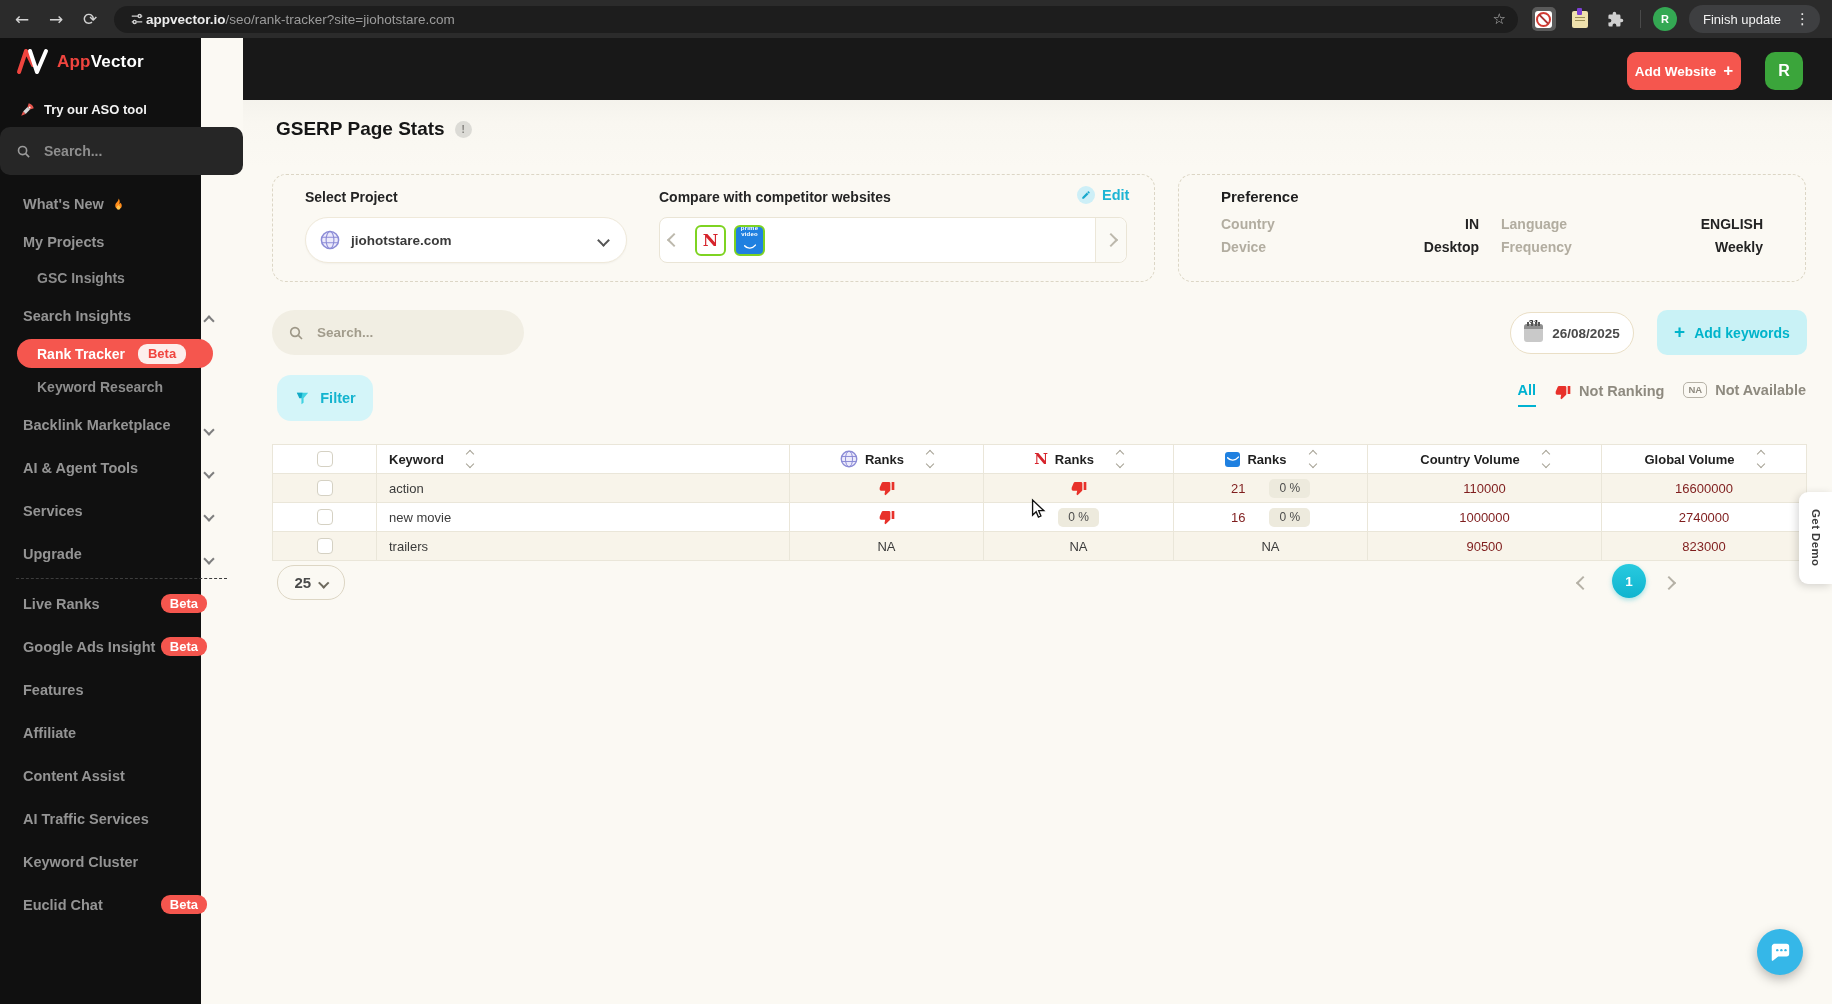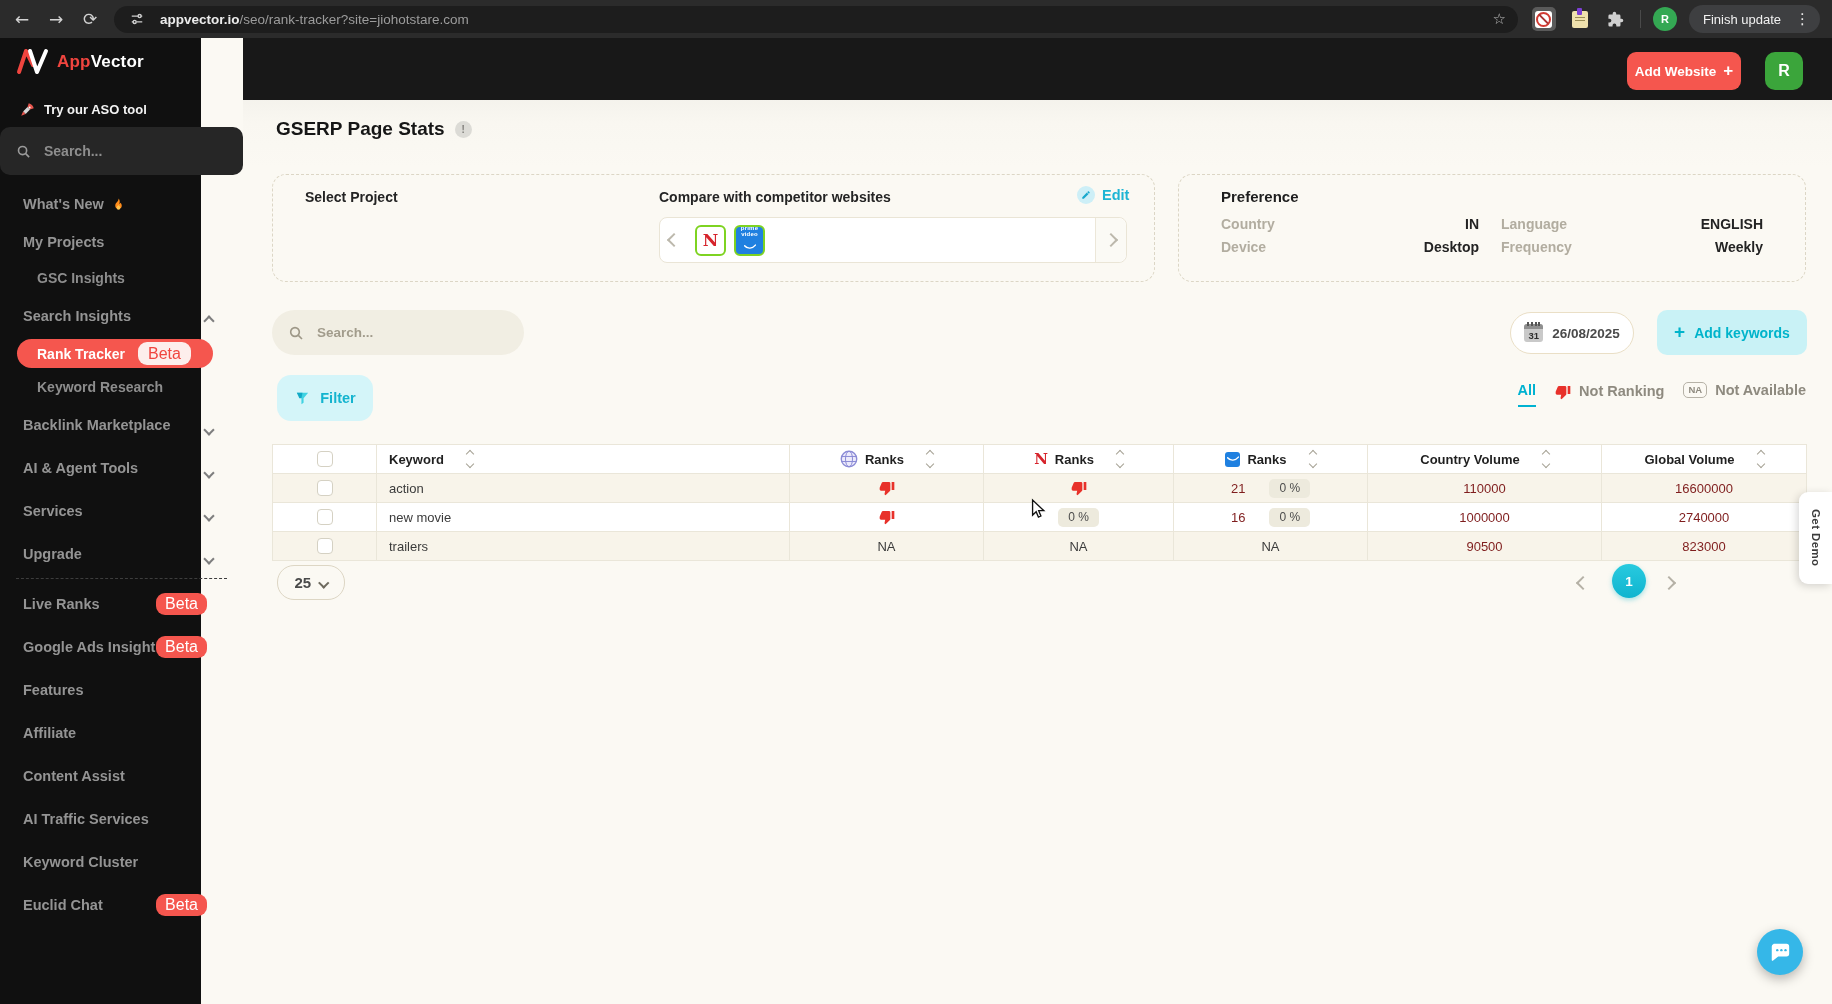--- a/index.html
+++ b/index.html
@@ -12,21 +12,21 @@
   .chev.up{transform:rotate(-135deg)}
   .chev.left{transform:rotate(135deg)}
   .chev.right{transform:rotate(-45deg)}
   .chev.sm{width:5px;height:5px;border-width:0 1.6px 1.6px 0}
 
   
   #chrome{position:absolute;left:0;top:0;width:1832px;height:38px;background:#2b2b2b;
           display:flex;align-items:center;padding:0 12px;box-sizing:border-box;gap:14px}
   .nav-ic{color:#d2d2d2;font-size:17px;line-height:1;width:20px;text-align:center;font-family:"DejaVu Sans",sans-serif}
   #url-pill{position:relative;flex:1;height:27px;background:#1d1d1d;border-radius:14px;
-            display:flex;align-items:center;padding:0 16px;gap:16px;min-width:0}
+            display:flex;align-items:center;padding:0 16px;gap:2px;min-width:0}
   #url-text{font-size:13.5px;color:#9c9c9c;white-space:nowrap;overflow:hidden}
   #url-text b{color:#ececec;font-weight:700}
   .star{position:absolute;right:12px;color:#b9b9b9;font-size:15px}
   .chrome-right{display:flex;align-items:center;gap:12px}
   .ext-chip{width:24px;height:24px;border-radius:5px;display:flex;align-items:center;justify-content:center}
   .ext-chip.sel{background:#5a5a5a}
   .abp{width:17px;height:17px;border-radius:3px;background:#fff;display:flex;align-items:center;justify-content:center;position:relative}
   .abp i{width:11px;height:11px;border:2px solid #d23b33;border-radius:50%;position:relative;display:block}
   .abp i::after{content:"";position:absolute;left:-1px;top:4px;width:13px;height:2px;background:#a33;transform:rotate(45deg)}
   .ext2{width:16px;height:17px;background:#efe1ad;border-radius:2px;position:relative}
@@ -52,21 +52,21 @@
                      font-family:inherit}
   .side-search input::placeholder{color:#8e8e8e}
   #side-items{position:absolute;left:0;top:147px;width:243px}
   .s-item{position:relative;display:flex;align-items:center;height:43px;padding-left:23px;
           color:#949494;font-size:14.5px;font-weight:600;cursor:pointer}
   .s-item.compact{height:38px}
   .s-item.sub{height:33px;padding-left:37px;font-size:14px;color:#8d8d8d}
   .s-item.active{padding-left:0}
   .active-pill{display:flex;align-items:center;width:196px;height:29px;margin-left:17px;background:#f5564e;
                border-radius:14.5px;padding-left:20px;box-sizing:border-box;color:#fff;font-weight:700;font-size:14px}
-  .beta{margin-left:auto;margin-right:36px;background:#f5564e;color:#fff;font-size:16px;font-weight:400;
+  .beta{margin-left:auto;margin-right:36px;background:#f5564e;color:#fff;font-size:13px;font-weight:700;
         padding:3px 9px;border-radius:9px;line-height:1}
   .beta.light{margin:0 0 0 13px;background:#fdeeec;color:#f0453f;padding:3.5px 10px}
   .s-item .chev-wrap{position:absolute;right:30px;top:50%;margin-top:-4px}
   .s-item .chev{border-color:#7e7e7e;width:6px;height:6px}
   .side-div{border:none;border-top:1px dashed #3d3d3d;margin:3px 16px}
   .flame{margin-left:8px;display:inline-flex}
 
   
   #main{position:absolute;left:243px;top:38px;width:1589px;height:966px;
         background:linear-gradient(180deg,#e9e7e0 0px,#f9f7f1 85px,#fbf9f3 130px)}
@@ -118,21 +118,21 @@
 
   .kw-search{position:absolute;left:29px;top:272px;width:252px;height:45px;background:#f1eee3;border-radius:23px;
              display:flex;align-items:center;gap:11px;padding:0 16px;box-sizing:border-box}
   .kw-search input{flex:1;background:transparent;border:0;outline:none;font-size:13.5px;color:#6b6657;font-family:inherit;font-weight:600}
   .kw-search input::placeholder{color:#a29c8c}
 
   .date-pick{position:absolute;left:1267px;top:274px;width:124px;height:42px;background:#fff;border:1px solid #ead fae;
              border:1px solid #eadfc6;border-radius:21px;display:flex;align-items:center;justify-content:center;gap:9px;
              font-size:13.5px;color:#4a4a4a;font-weight:600;box-sizing:border-box;cursor:pointer}
   .cal{width:19px;height:18px;background:#c9c9c9;border-radius:3px;position:relative;display:flex;align-items:flex-end;
-       justify-content:center;font-size:9.5px;font-weight:800;color:#2e2e2e;padding-bottom:1px;box-sizing:border-box}
+       justify-content:center;font-size:9.5px;font-weight:800;color:#2e2e2e;padding-bottom:14px;box-sizing:border-box}
   .cal::before{content:"";position:absolute;left:0;top:0;width:100%;height:5px;background:#8f8f8f;border-radius:3px 3px 0 0}
   .cal::after{content:"";position:absolute;left:3px;top:-2px;width:2px;height:4px;background:#555;box-shadow:4px 0 0 #555,8px 0 0 #555,11px 0 0 #555}
 
   .add-kw{position:absolute;left:1414px;top:272px;width:150px;height:45px;background:#c9f2f6;border-radius:10px;
           display:flex;align-items:center;justify-content:center;gap:9px;color:#00b4cb;font-weight:700;font-size:14px;cursor:pointer}
   .add-kw .plus{font-size:19px;font-weight:600;margin-top:-2px}
 
   .filter-btn{position:absolute;left:34px;top:337px;width:96px;height:46px;background:#d4f5f9;border-radius:14px;
               display:flex;align-items:center;justify-content:center;gap:9px;color:#14b4cf;font-weight:700;font-size:14.5px;cursor:pointer}
 
@@ -336,20 +336,31 @@
     </div>
     <div id="app-avatar">R</div>
 
     <div class="page-title">
       <span>GSERP Page Stats</span>
       <span class="info-dot">!</span>
     </div>
 
     <section class="panel panel-project">
       <span class="lbl sel-label">Select Project</span>
+      <div class="proj-dd">
+        <span style="display:inline-flex">
+          <svg width="20" height="20" viewBox="0 0 20 20">
+              <circle cx="10" cy="10" r="8.6" fill="#eceafb" stroke="#8b8bd6" stroke-width="1.5"></circle>
+              <ellipse cx="10" cy="10" rx="3.9" ry="8.6" fill="none" stroke="#8b8bd6" stroke-width="1.1"></ellipse>
+              <path d="M2 7.2h16M2 12.8h16" stroke="#8b8bd6" stroke-width="1.1"></path>
+            </svg>
+        </span>
+        <span class="proj-name">jiohotstare.com</span>
+        <span class="chev-wrap"><i class="chev"></i></span>
+      </div>
       <span class="lbl cmp-label">Compare with competitor websites</span>
       <div class="edit-btn">
         <span class="edit-ico">
           <svg width="10" height="10" viewBox="0 0 24 24" fill="#18a8cc">
               <path d="M3 17.25V21h3.75L17.8 9.94l-3.75-3.75L3 17.25zM20.7 7.04c.39-.39.39-1.02 0-1.41l-2.34-2.34a1 1 0 0 0-1.41 0l-1.83 1.83 3.75 3.75 1.83-1.83z"></path>
             </svg>
         </span>
         <span>Edit</span>
       </div>
       <div class="carousel">

